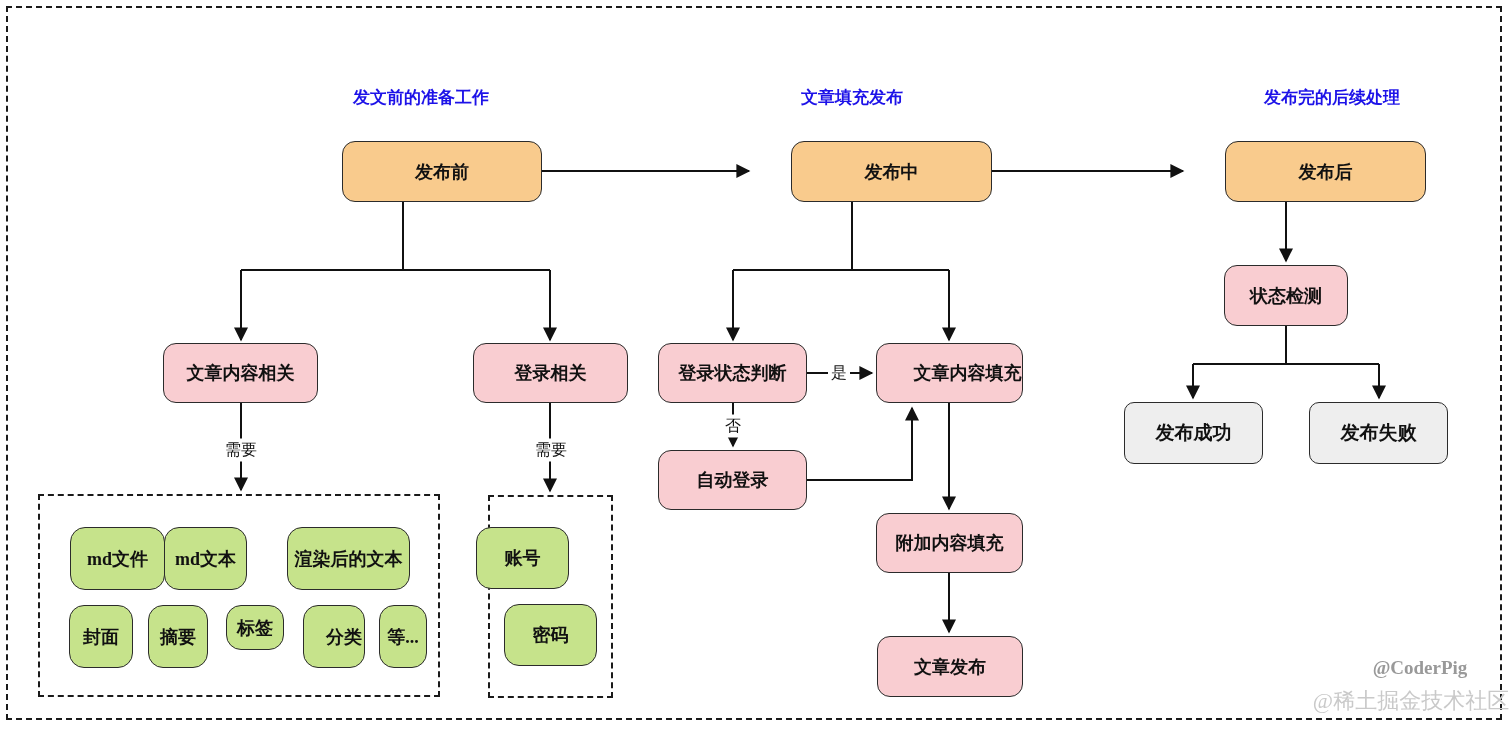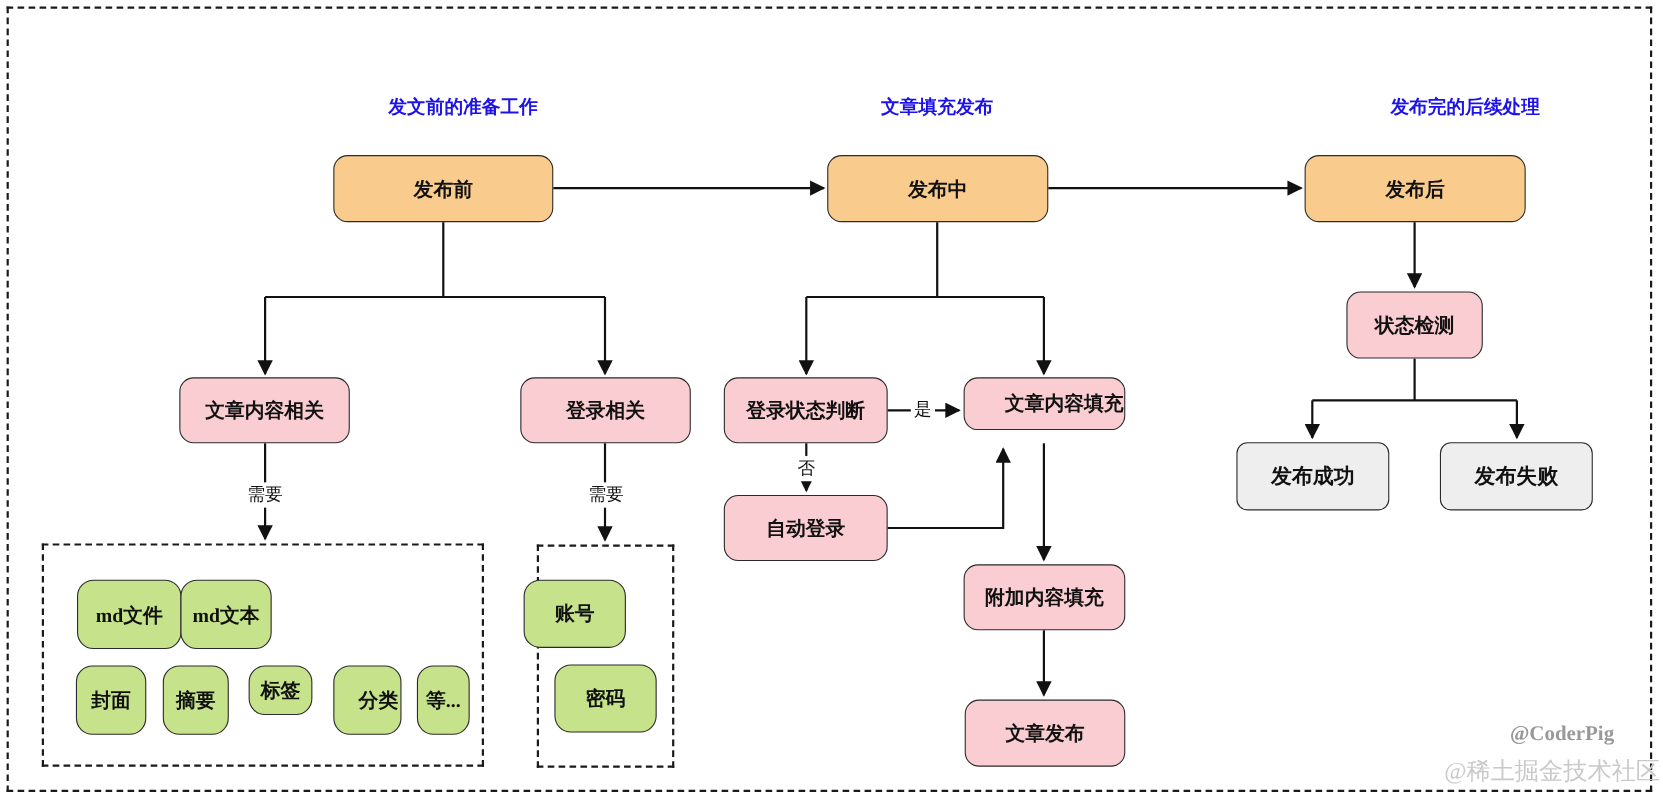--- a/index.html
+++ b/index.html
@@ -34,21 +34,21 @@
     border: 1.5px solid #2b2b2b;
     border-radius: 13px;
     display: flex;
     align-items: center;
     justify-content: center;
     font-weight: bold;
     font-size: 18px;
     color: #111;
     white-space: nowrap;
   }
-  .stage  { background: #f9cb8d; }
+  .stage  { background: #f9cb8d; margin-left: 39px; }
   .step   { background: #f9cdd1; }
   .leaf   { background: #c6e38b; border-radius: 15px; }
   .result { background: #eeeeee; border-radius: 10px; font-size: 19px; text-align: right; }
   .dash-box {
     position: absolute;
     box-sizing: border-box;
     border: 2px dashed #1a1a1a;
   }
   .edge-label {
     position: absolute;
@@ -127,31 +127,32 @@
   <div class="dash-box" style="left:38px; top:494px; width:402px; height:203px;"></div>
   <div class="dash-box" style="left:488px; top:495px; width:125px; height:203px;"></div>
 
   <div class="node stage" style="left:303px; top:141px; width:200px; height:61px;">发布前</div>
   <div class="node stage" style="left:752px; top:141px; width:201px; height:61px;">发布中</div>
   <div class="node stage" style="left:1186px; top:141px; width:201px; height:61px;">发布后</div>
 
   <div class="node step" style="left:163px; top:343px; width:155px; height:60px;">文章内容相关</div>
   <div class="node step" style="left:473px; top:343px; width:155px; height:60px;">登录相关</div>
   <div class="node step" style="left:658px; top:343px; width:149px; height:60px;">登录状态判断</div>
-  <div class="node step" style="left:876px; top:343px; width:147px; height:48px;padding-left:36px;">文章内容填充</div>
+  <div class="node step" style="left:876px; top:343px; width:147px; height:60px;padding-left:36px;">文章内容填充</div>
   <div class="node step" style="left:658px; top:450px; width:149px; height:60px;">自动登录</div>
   <div class="node step" style="left:876px; top:513px; width:147px; height:60px;">附加内容填充</div>
   <div class="node step" style="left:877px; top:636px; width:146px; height:61px;">文章发布</div>
   <div class="node step" style="left:1224px; top:265px; width:124px; height:61px;">状态检测</div>
 
   <div class="node result" style="left:1124px; top:402px; width:139px; height:62px;">发布成功</div>
   <div class="node result" style="left:1309px; top:402px; width:139px; height:62px;">发布失败</div>
 
   <div class="node leaf" style="left:70px; top:527px; width:95px; height:63px;">md文件</div>
   <div class="node leaf" style="left:164px; top:527px; width:83px; height:63px;">md文本</div>
+  <div class="node leaf" style="left:287px; top:527px; width:123px; height:63px;">渲染后的文本</div>
   <div class="node leaf" style="left:69px; top:605px; width:64px; height:63px;">封面</div>
   <div class="node leaf" style="left:148px; top:605px; width:60px; height:63px;">摘要</div>
   <div class="node leaf" style="left:226px; top:605px; width:58px; height:45px;">标签</div>
   <div class="node leaf" style="left:303px; top:605px; width:62px; height:63px;padding-left:20px;">分类</div>
   <div class="node leaf" style="left:379px; top:605px; width:48px; height:63px;">等...</div>
 
   <div class="node leaf" style="left:476px; top:527px; width:93px; height:62px;">账号</div>
   <div class="node leaf" style="left:504px; top:604px; width:93px; height:62px;">密码</div>
 
   <div class="edge-label" style="left:241px; top:450px;">需要</div>

